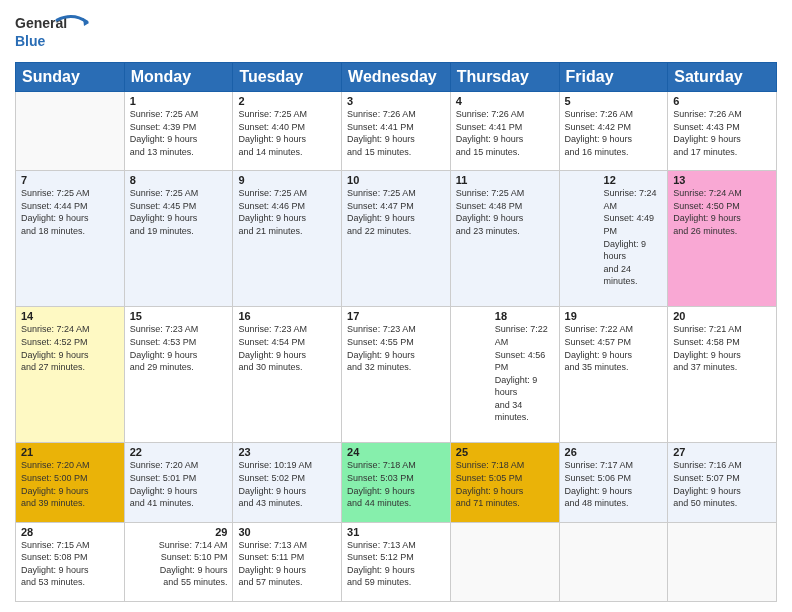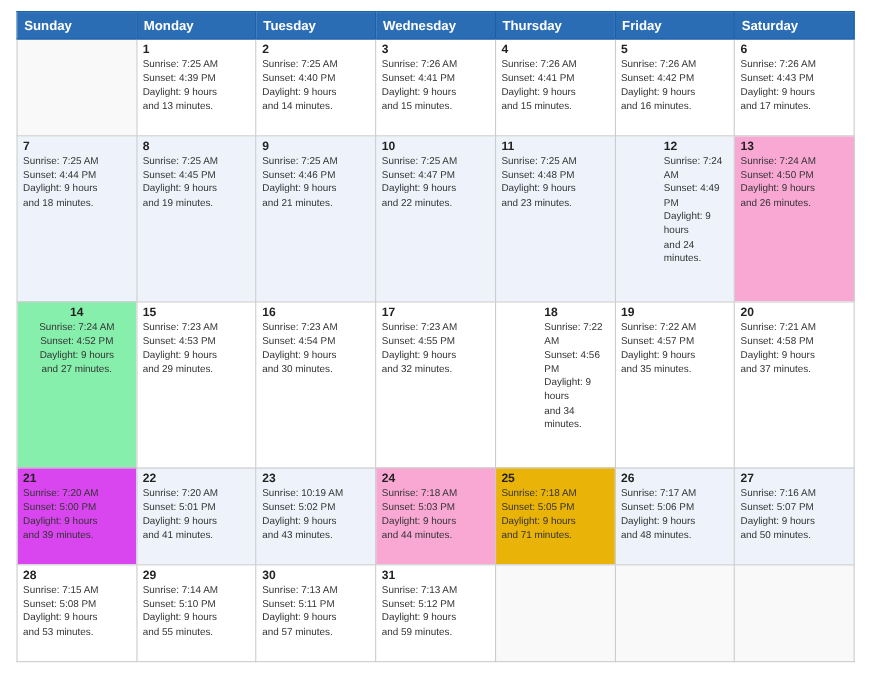--- a/index.html
+++ b/index.html
@@ -42,21 +42,21 @@
       color: #444;
     }
     .calendar-table {
       width: 100%;
       border-collapse: collapse;
       flex: 1;
     }
     .calendar-table th {
       background-color: #2a6db5;
       color: #fff;
-      font-size: 12px;
+      font-size: 16px;
       font-weight: bold;
       padding: 5px 6px;
       text-align: left;
       border: 1px solid #1a5fa8;
     }
     .calendar-table td {
       border: 1px solid #ccc;
       vertical-align: top;
       padding: 3px 5px;
       font-size: 9.5px;
@@ -82,20 +82,34 @@
       color: #333;
     }
     .empty-cell {
       background: #f9f9f9 !important;
     }
   </style>
 </head>
 <body>
 
 <div class="page">
+  <div class="header">
+    <div class="logo">
+  <svg width="80" height="44" viewBox="0 0 80 44" xmlns="http://www.w3.org/2000/svg">
+    <text x="0" y="18" font-size="14" font-weight="bold" font-family="Arial,sans-serif" fill="#333">General</text>
+    <path d="M42 10 Q58 2 72 12" stroke="#2a6db5" stroke-width="3" fill="none" stroke-linecap="round"></path>
+    <polygon points="68,8 74,13 69,16" fill="#2a6db5"></polygon>
+    <text x="0" y="36" font-size="14" font-weight="bold" font-family="Arial,sans-serif" fill="#2a6db5">Blue</text>
+  </svg>
+</div>
+    <div class="title-block">
+      <div class="month-title"></div>
+      <div class="location-title"></div>
+    </div>
+  </div>
 
   <table class="calendar-table">
     <thead>
       <tr id="weekday-header">
           <th>Sunday</th>
           <th>Monday</th>
           <th>Tuesday</th>
           <th>Wednesday</th>
           <th>Thursday</th>
           <th>Friday</th>
@@ -193,21 +207,21 @@
           </td>
           <td style="background-color: #f9a8d4;">
             <span class="day-number">13</span>
             <div class="day-info">Sunrise: 7:24 AM</div>
             <div class="day-info">Sunset: 4:50 PM</div>
             <div class="day-info">Daylight: 9 hours</div>
             <div class="day-info">and 26 minutes.</div>
           </td>
         </tr>
         <tr>
-          <td style="background-color: #86efac; text-align: center;">
+          <td style="background-color: #fef9c3;">
             <span class="day-number">14</span>
             <div class="day-info">Sunrise: 7:24 AM</div>
             <div class="day-info">Sunset: 4:52 PM</div>
             <div class="day-info">Daylight: 9 hours</div>
             <div class="day-info">and 27 minutes.</div>
           </td>
           <td style="background-color: rgb(255, 255, 255);">
             <span class="day-number">15</span>
             <div class="day-info">Sunrise: 7:23 AM</div>
             <div class="day-info">Sunset: 4:53 PM</div>
@@ -244,42 +258,42 @@
           </td>
           <td style="background-color: rgb(255, 255, 255);">
             <span class="day-number">20</span>
             <div class="day-info">Sunrise: 7:21 AM</div>
             <div class="day-info">Sunset: 4:58 PM</div>
             <div class="day-info">Daylight: 9 hours</div>
             <div class="day-info">and 37 minutes.</div>
           </td>
         </tr>
         <tr>
-          <td style="background-color: #d946ef;">
+          <td style="background-color: #eab308;">
             <span class="day-number">21</span>
             <div class="day-info">Sunrise: 7:20 AM</div>
             <div class="day-info">Sunset: 5:00 PM</div>
             <div class="day-info">Daylight: 9 hours</div>
             <div class="day-info">and 39 minutes.</div>
           </td>
           <td style="background-color: rgb(238, 243, 251);">
             <span class="day-number">22</span>
             <div class="day-info">Sunrise: 7:20 AM</div>
             <div class="day-info">Sunset: 5:01 PM</div>
             <div class="day-info">Daylight: 9 hours</div>
             <div class="day-info">and 41 minutes.</div>
           </td>
           <td style="background-color: rgb(238, 243, 251);">
             <span class="day-number">23</span>
             <div class="day-info">Sunrise: 10:19 AM</div>
             <div class="day-info">Sunset: 5:02 PM</div>
             <div class="day-info">Daylight: 9 hours</div>
             <div class="day-info">and 43 minutes.</div>
           </td>
-          <td style="background-color: #f9a8d4;">
+          <td style="background-color: #86efac;">
             <span class="day-number">24</span>
             <div class="day-info">Sunrise: 7:18 AM</div>
             <div class="day-info">Sunset: 5:03 PM</div>
             <div class="day-info">Daylight: 9 hours</div>
             <div class="day-info">and 44 minutes.</div>
           </td>
           <td style="background-color: #eab308;">
             <span class="day-number">25</span>
             <div class="day-info">Sunrise: 7:18 AM</div>
             <div class="day-info">Sunset: 5:05 PM</div>
@@ -302,21 +316,21 @@
           </td>
         </tr>
         <tr>
           <td style="background-color: rgb(255, 255, 255);">
             <span class="day-number">28</span>
             <div class="day-info">Sunrise: 7:15 AM</div>
             <div class="day-info">Sunset: 5:08 PM</div>
             <div class="day-info">Daylight: 9 hours</div>
             <div class="day-info">and 53 minutes.</div>
           </td>
-          <td style="background-color: rgb(255, 255, 255);">
+          <td style="background-color: rgb(255, 255, 255); text-align: right;">
             <span class="day-number">29</span>
             <div class="day-info">Sunrise: 7:14 AM</div>
             <div class="day-info">Sunset: 5:10 PM</div>
             <div class="day-info">Daylight: 9 hours</div>
             <div class="day-info">and 55 minutes.</div>
           </td>
           <td style="background-color: rgb(255, 255, 255);">
             <span class="day-number">30</span>
             <div class="day-info">Sunrise: 7:13 AM</div>
             <div class="day-info">Sunset: 5:11 PM</div>

